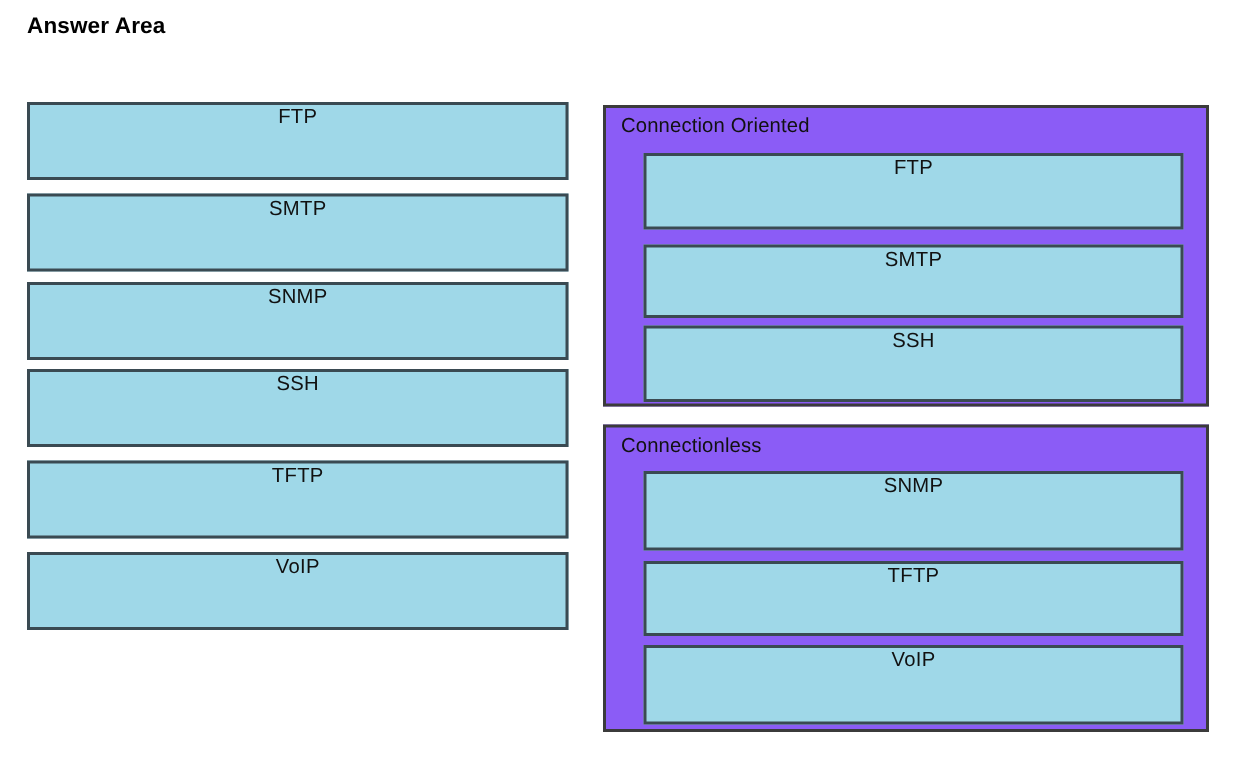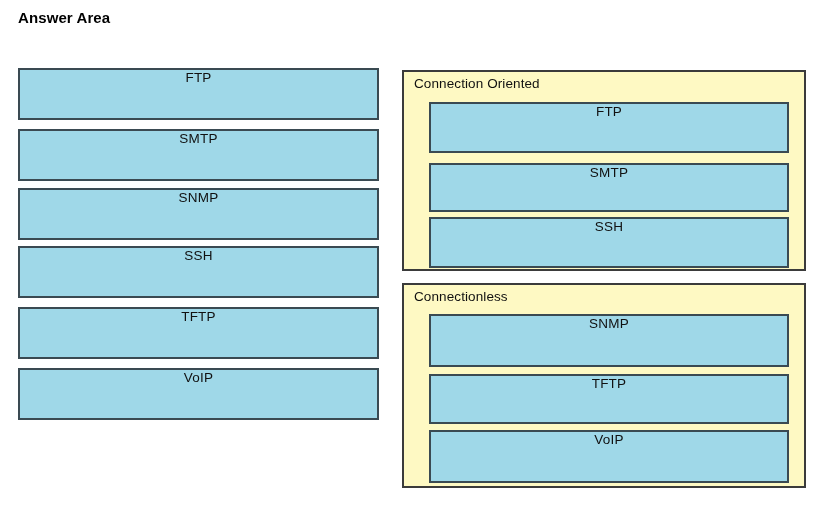--- a/index.html
+++ b/index.html
@@ -58,21 +58,21 @@
     width: 361px;
     height: 52px;
   }
 
   
   .category-panel {
     position: absolute;
     box-sizing: border-box;
     left: 402px;
     width: 404px;
-    background: #fef9c3;
+    background: #8b5cf6;
     border: 2px solid #3b3b3b;
     text-decoration: underline;
   }
   .category-label {
     position: absolute;
     left: 10px;
     top: 4px;
     font-size: 13.5px;
     color: #111111;
     letter-spacing: 0.1px;

